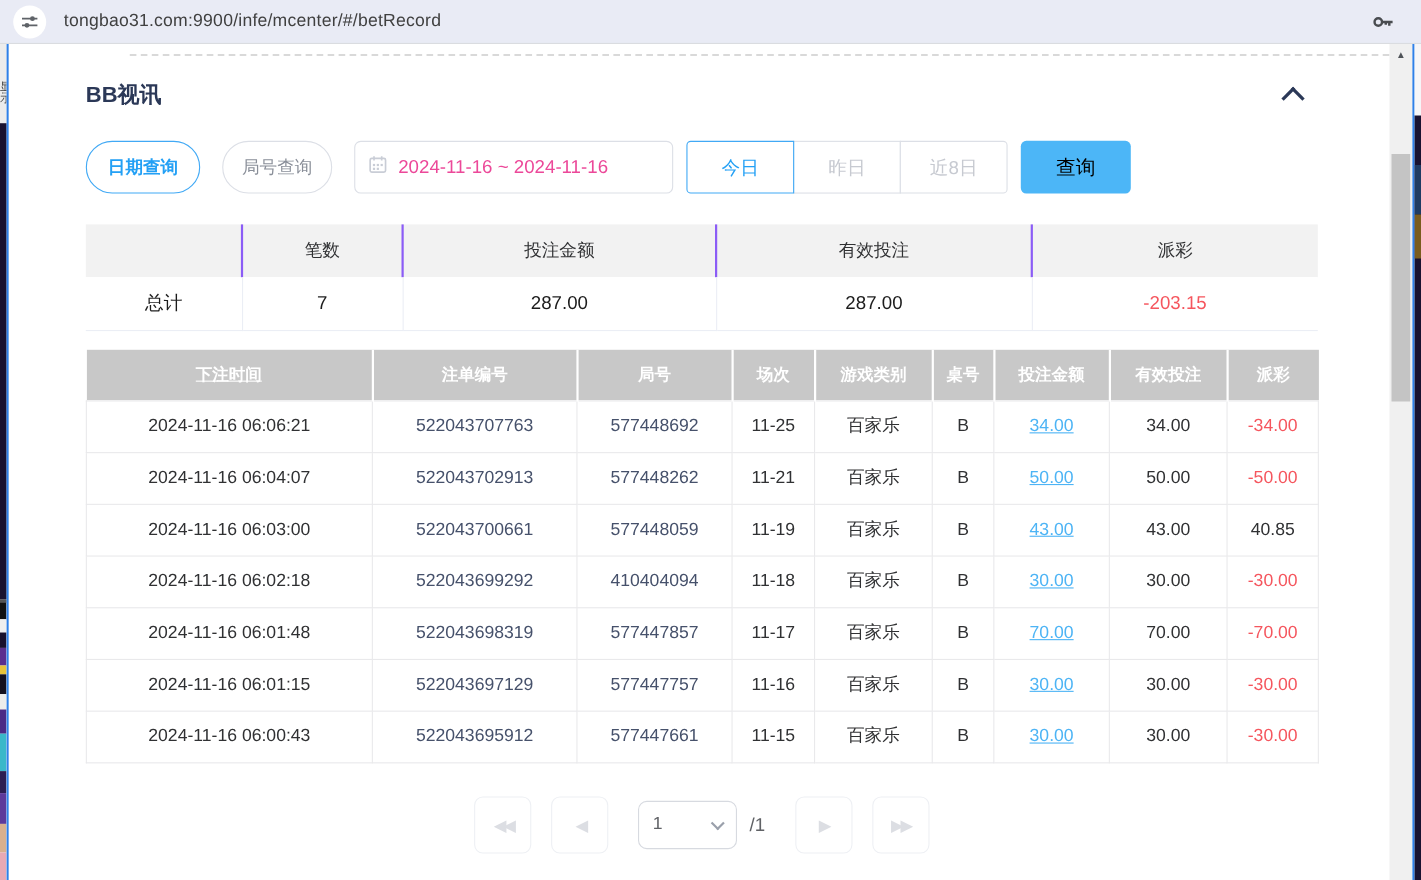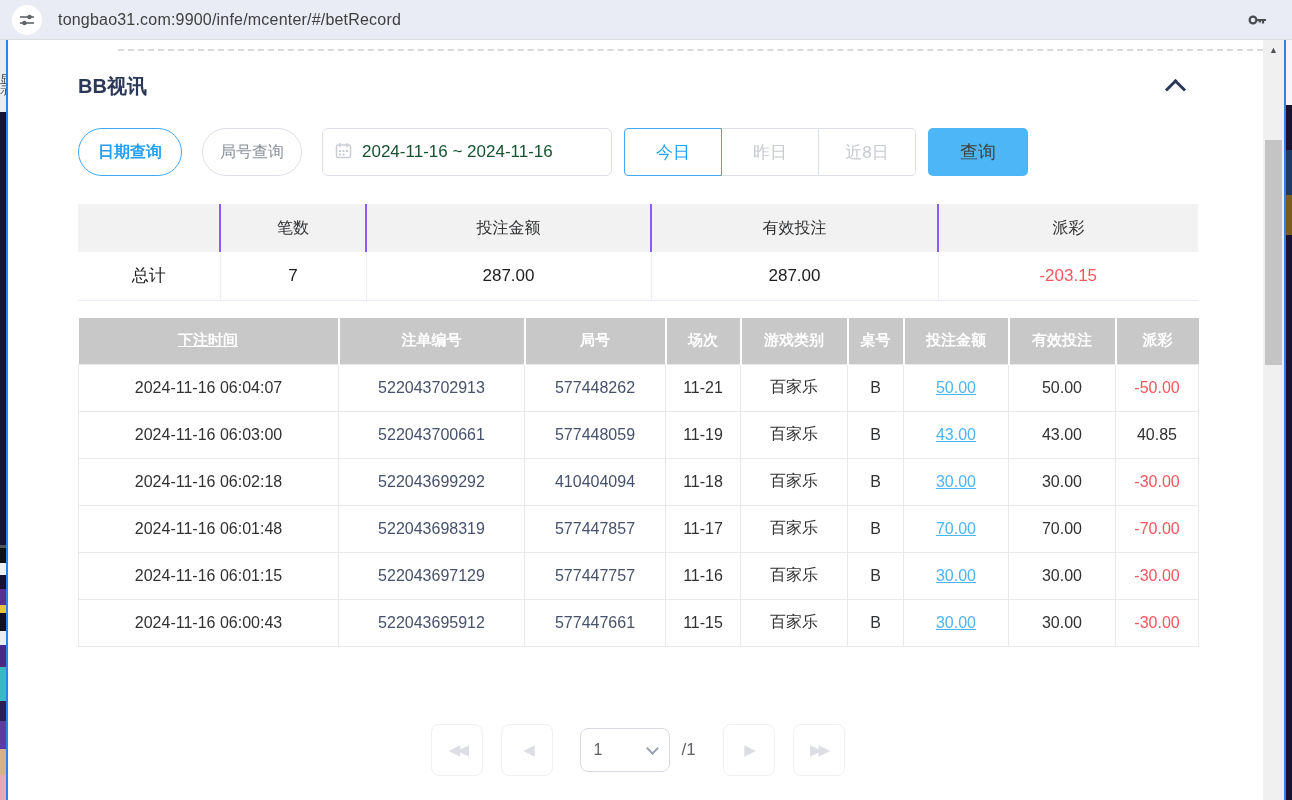--- a/index.html
+++ b/index.html
@@ -46,29 +46,29 @@
 
   
   .filters { position:absolute; left:70px; top:88px; height:48px; display:flex; align-items:center; }
   .pill { height:48px; border-radius:26px; background:#fff; font-size:16px;
     display:flex; align-items:center; justify-content:center; cursor:pointer; }
   .pill.date  { width:104px; border:1px solid #41a9f5; color:#23a0f5; font-weight:bold; }
   .pill.round { width:100px; border:1px solid #dcdfe6; color:#8a8f99; margin-left:20px; }
   .date-input { width:290px; height:48px; margin-left:20px; border:1px solid #dcdfe6; border-radius:6px;
     display:flex; align-items:center; padding:0 12px; cursor:pointer; }
   .date-input .cal { margin-right:10px; }
-  .date-input .val { font-size:17px; color:#14532d; }
+  .date-input .val { font-size:17px; color:#ec4899; }
   .btn-group { display:flex; margin-left:12px; }
   .seg { width:98px; height:48px; background:#fff; border:1px solid #dcdfe6; font-size:17px;
     display:flex; align-items:center; justify-content:center; color:#c7cad1; cursor:pointer; margin-left:-1px; }
   .seg.first { border-radius:4px 0 0 4px; margin-left:0; }
   .seg.last  { border-radius:0 4px 4px 0; }
   .seg.active { border:1px solid #41a9f5; color:#23a0f5; z-index:2; }
   .search-btn { width:100px; height:48px; margin-left:12px; background:#4cb6f7; border:none;
-    border-radius:5px; color:#404040; font-size:18px; cursor:pointer;
+    border-radius:5px; color:#000000; font-size:18px; cursor:pointer;
     font-family:Liberation Mono, monospace; }
 
   
   .summary { position:absolute; left:70px; top:164px; width:1120px; border-collapse:collapse; table-layout:fixed; }
   .summary th { background:#f2f2f2; height:48px; font-size:16px; font-weight:normal; color:#303133;
     border-left:2px solid #8b5cf6; }
   .summary th:first-child { border-left:none; }
   .summary td { background:#fff; height:48px; font-size:17px; color:#1c1c1c; text-align:center;
     border:1px solid #ebeef5; border-top:none; }
   .summary td:first-child { border-left:none; }
@@ -239,20 +239,31 @@
           <th>场次</th>
           <th>游戏类别</th>
           <th>桌号</th>
           <th>投注金额</th>
           <th>有效投注</th>
           <th>派彩</th>
         </tr>
       </thead>
     <tbody>
         <tr>
+          <td>2024-11-16 06:06:21</td>
+          <td class="num">522043707763</td>
+          <td class="num">577448692</td>
+          <td>11-25</td>
+          <td>百家乐</td>
+          <td>B</td>
+          <td><a class="amount-link">34.00</a></td>
+          <td>34.00</td>
+          <td class="neg">-34.00</td>
+        </tr>
+        <tr>
           <td>2024-11-16 06:04:07</td>
           <td class="num">522043702913</td>
           <td class="num">577448262</td>
           <td>11-21</td>
           <td>百家乐</td>
           <td>B</td>
           <td><a class="amount-link">50.00</a></td>
           <td>50.00</td>
           <td class="neg">-50.00</td>
         </tr>

